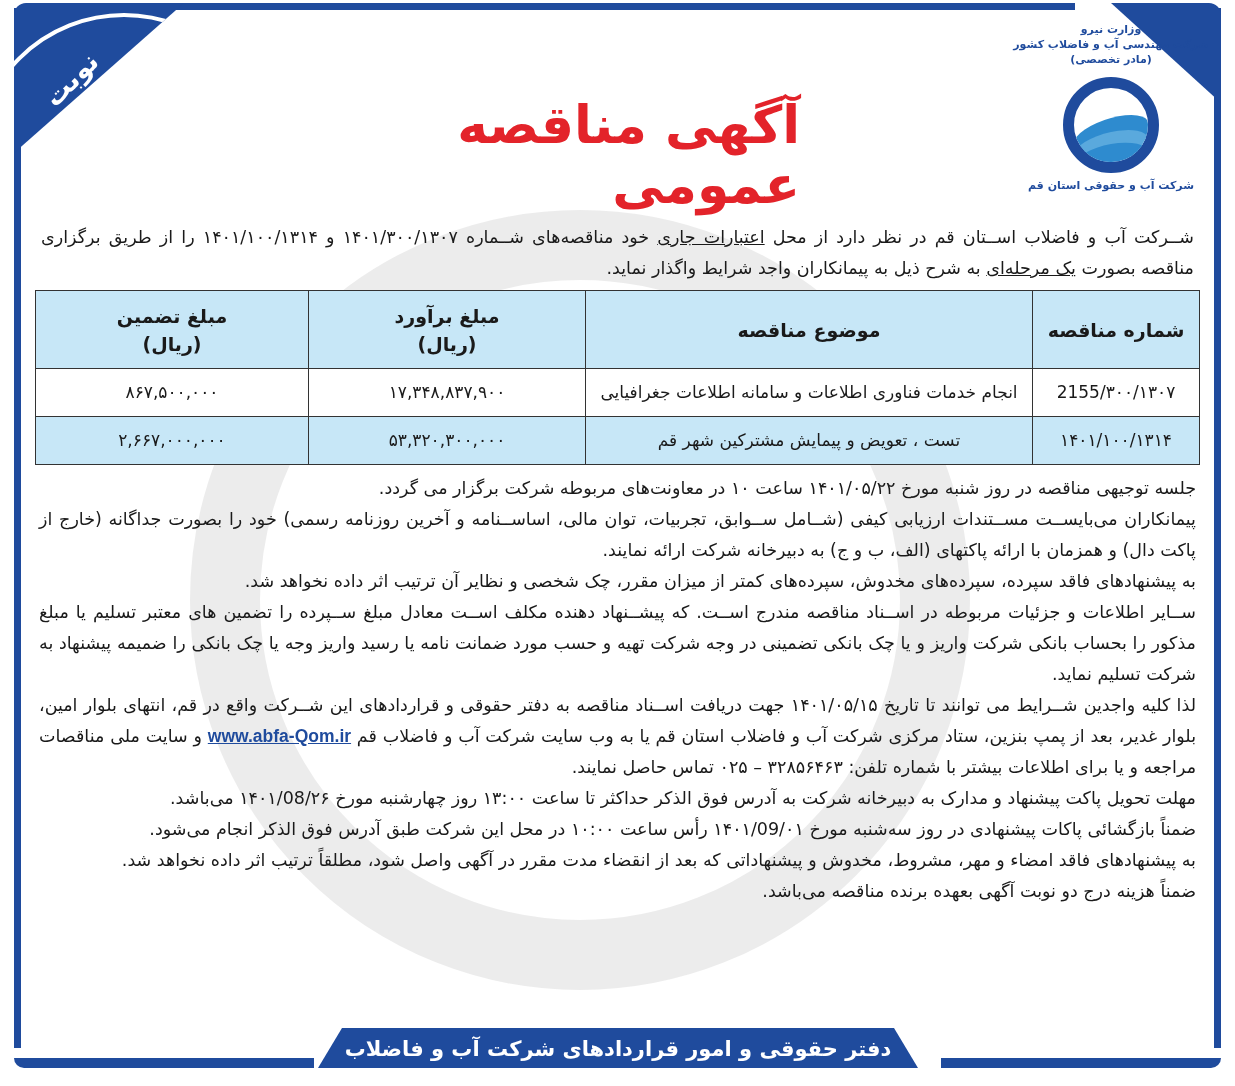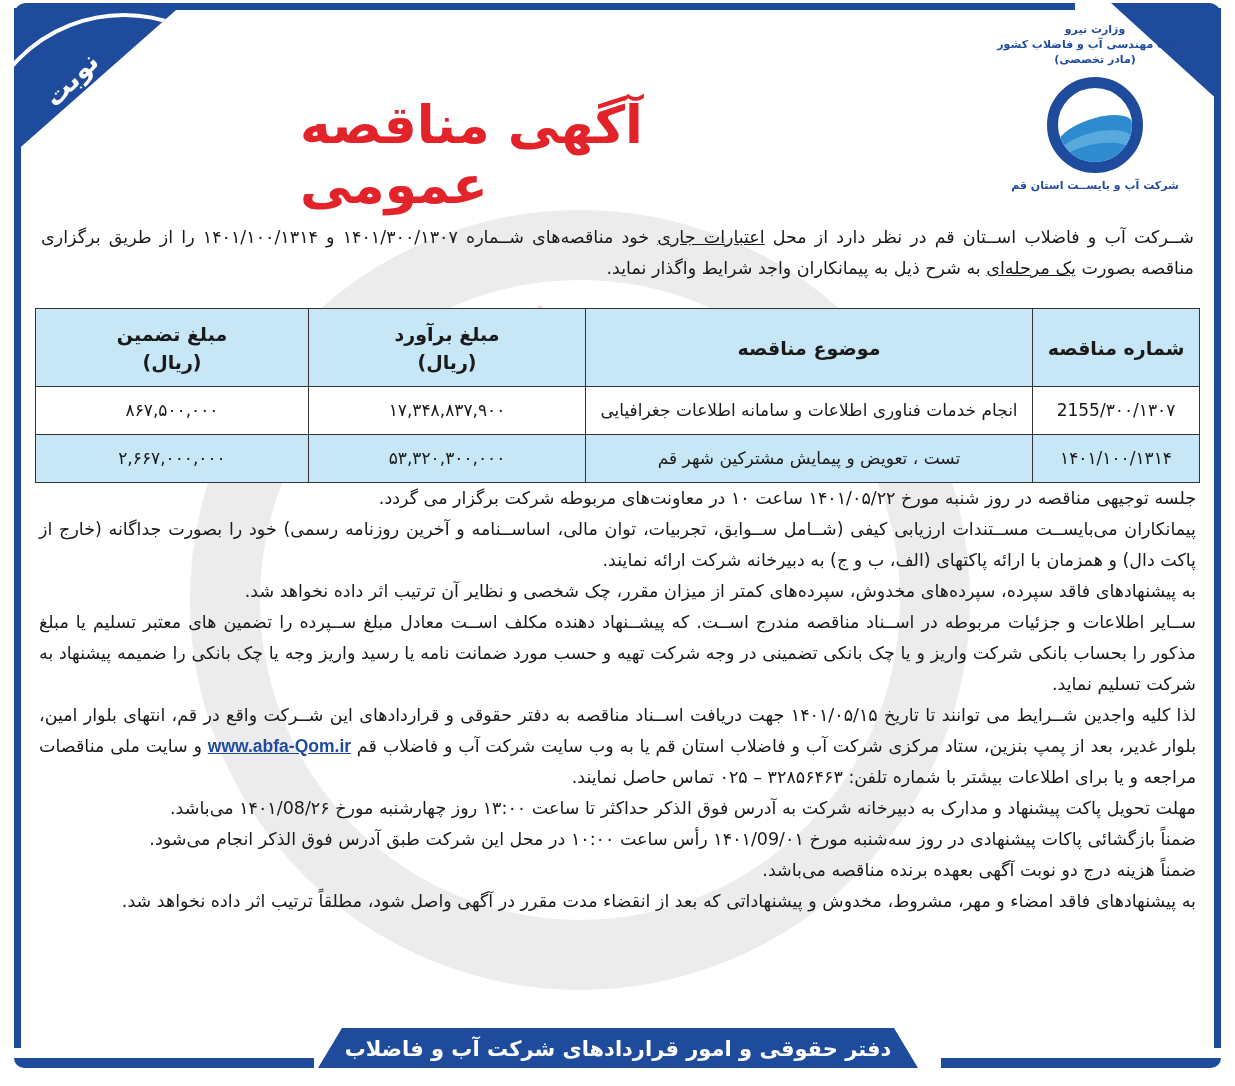--- a/index.html
+++ b/index.html
@@ -44,37 +44,37 @@
   
   .corner-right {
     position: absolute; right: 14px; top: 3px; width: 110px; height: 100px;
     background: #1f4b9d;
     clip-path: polygon(0 0, 100% 0, 100% 100%);
     border-top-right-radius: 12px;
   }
 
   
   .logo-block {
-    position: absolute; right: 40px; top: 22px; width: 200px; text-align: center; direction: rtl;
+    position: absolute; right: 24px; top: 22px; width: 200px; text-align: center; direction: rtl;
   }
   .logo-line { font-size: 11px; font-weight: bold; color: #1f4b9d; line-height: 15px; }
   .logo-circle {
     width: 96px; height: 96px; margin: 10px auto 6px auto; border-radius: 50%;
     border: 11px solid #1f4b9d; box-sizing: border-box; position: relative; overflow: hidden;
     background: #fff;
   }
   .wave { position: absolute; left: 0; right: 0; height: 30px; background: #2e8bcf; border-radius: 50% 50% 0 0; }
   .wave.w1 { top: 30px; transform: skewY(-15deg); }
   .wave.w2 { top: 44px; background: #5aa9dd; transform: skewY(-12deg); }
   .wave.w3 { top: 56px; background: #2e8bcf; transform: skewY(-10deg); }
   .logo-caption { font-size: 11px; font-weight: bold; color: #1f4b9d; }
 
   
   .title {
-    position: absolute; left: 300px; top: 95px; width: 500px; text-align: left;
+    position: absolute; left: 300px; top: 95px; width: 500px; text-align: right;
     color: #e3232a; font-size: 52px; font-weight: bold; direction: rtl;
     font-family: "DejaVu Sans", sans-serif;
   }
 
   
   .watermark {
     position: absolute; left: 130px; top: 210px; width: 900px; height: 800px; pointer-events: none;
   }
   .wm-ring {
     position: absolute; left: 60px; top: 0; width: 780px; height: 780px; border-radius: 50%;
@@ -83,40 +83,40 @@
   .wm-diamond {
     position: absolute; left: 385px; top: 105px; width: 50px; height: 50px;
     background: rgba(240,90,90,0.25); transform: rotate(45deg);
   }
 
   
   .content {
     position: absolute; left: 35px; right: 35px; top: 222px; direction: rtl; text-align: justify;
     font-size: 17.5px; line-height: 31px;
   }
-  .intro { margin: 0 6px 24px 6px; }
+  .intro { margin: 0 6px 6px 6px; }
   .u { text-decoration: underline; }
 
   table.tenders {
     width: 100%; border-collapse: collapse; margin: 0; direction: rtl;
     font-size: 17px;
   }
   table.tenders th, table.tenders td {
     border: 1.5px solid #333; text-align: center; padding: 0 8px;
   }
   table.tenders thead tr { background: #c7e7f7; height: 78px; }
   table.tenders th { font-weight: bold; font-size: 19px; line-height: 28px; }
   table.tenders tbody tr { height: 48px; }
   table.tenders tbody tr.r1 { background: #ffffff; }
   table.tenders tbody tr.r2 { background: #c7e7f7; }
   .col-no { width: 150px; }
   .col-subj { width: 430px; }
   .col-est { width: 260px; }
 
-  .paras { margin-top: 0; }
+  .paras { margin-top: 8px; }
   .paras p { margin: 0 4px; }
   .link { color: #1f4b9d; font-weight: bold; direction: ltr; unicode-bidi: embed; font-family: "Liberation Sans", sans-serif; text-decoration: underline; }
 
   
   .footer {
     position: absolute; left: 318px; bottom: 18px; width: 600px; height: 40px;
     background: #1f4b9d;
     clip-path: polygon(4% 0, 96% 0, 100% 100%, 0 100%);
     color: #ffffff; font-weight: bold; font-size: 21px; text-align: center; line-height: 42px;
     direction: rtl;
@@ -144,21 +144,21 @@
 
 <div class="logo-block">
   <div class="logo-line">وزارت نیرو</div>
   <div class="logo-line">شرکت مهندسی آب و فاضلاب کشور</div>
   <div class="logo-line">(مادر تخصصی)</div>
   <div class="logo-circle">
     <div class="wave w1"></div>
       <div class="wave w2"></div>
       <div class="wave w3"></div>
   </div>
-  <div class="logo-caption">شرکت آب و بایســت استان قم</div>
+  <div class="logo-caption">شرکت آب و حقوقی استان قم</div>
 </div>
 
 <div class="title">آگهی مناقصه عمومی</div>
 
 <div class="content">
   <p class="intro">
     <span>شــرکت آب و فاضلاب اســتان قم در نظر دارد از محل </span><span class="u">اعتبارات جاری</span><span> خود مناقصه‌های شــماره ۱۴۰۱/۳۰۰/۱۳۰۷ و ۱۴۰۱/۱۰۰/۱۳۱۴ را از طریق برگزاری مناقصه بصورت </span><span class="u">یک مرحله‌ای</span><span> به شرح ذیل به پیمانکاران واجد شرایط واگذار نماید.</span>
   </p>
 
   <table class="tenders">
@@ -191,18 +191,18 @@
   <div class="paras">
     <p>جلسه توجیهی مناقصه در روز شنبه مورخ ۱۴۰۱/۰۵/۲۲ ساعت ۱۰ در معاونت‌های مربوطه شرکت برگزار می گردد.</p>
     <p>پیمانکاران می‌بایســت مســتندات ارزیابی کیفی (شــامل ســوابق، تجربیات، توان مالی، اساســنامه و آخرین روزنامه رسمی) خود را بصورت جداگانه (خارج از پاکت دال) و همزمان با ارائه پاکتهای (الف، ب و ج) به دبیرخانه شرکت ارائه نمایند.</p>
     <p>به پیشنهادهای فاقد سپرده، سپرده‌های مخدوش، سپرده‌های کمتر از میزان مقرر، چک شخصی و نظایر آن ترتیب اثر داده نخواهد شد.</p>
     <p>ســایر اطلاعات و جزئیات مربوطه در اســناد مناقصه مندرج اســت. که پیشــنهاد دهنده مکلف اســت معادل مبلغ ســپرده را تضمین های معتبر تسلیم یا مبلغ مذکور را بحساب بانکی شرکت واریز و یا چک بانکی تضمینی در وجه شرکت تهیه و حسب مورد ضمانت نامه یا رسید واریز وجه یا چک بانکی را ضمیمه پیشنهاد به شرکت تسلیم نماید.</p>
     <p>
       <span>لذا کلیه واجدین شــرایط می توانند تا تاریخ ۱۴۰۱/۰۵/۱۵ جهت دریافت اســناد مناقصه به دفتر حقوقی و قراردادهای این شــرکت واقع در قم، انتهای بلوار امین، بلوار غدیر، بعد از پمپ بنزین، ستاد مرکزی شرکت آب و فاضلاب استان قم یا به وب سایت شرکت آب و فاضلاب قم </span><span class="link">www.abfa-Qom.ir</span><span> و سایت ملی مناقصات مراجعه و یا برای اطلاعات بیشتر با شماره تلفن: ۳۲۸۵۶۴۶۳ – ۰۲۵ تماس حاصل نمایند.</span>
     </p>
     <p>مهلت تحویل پاکت پیشنهاد و مدارک به دبیرخانه شرکت به آدرس فوق الذکر حداکثر تا ساعت ۱۳:۰۰ روز چهارشنبه مورخ ۱۴۰۱/08/۲۶ می‌باشد.</p>
     <p>ضمناً بازگشائی پاکات پیشنهادی در روز سه‌شنبه مورخ ۱۴۰۱/09/۰۱ رأس ساعت ۱۰:۰۰ در محل این شرکت طبق آدرس فوق الذکر انجام می‌شود.</p>
+    <p>به پیشنهادهای فاقد امضاء و مهر، مشروط، مخدوش و پیشنهاداتی که بعد از انقضاء مدت مقرر در آگهی واصل شود، مطلقاً ترتیب اثر داده نخواهد شد.</p>
     <p>ضمناً هزینه درج دو نوبت آگهی بعهده برنده مناقصه می‌باشد.</p>
-    <p>به پیشنهادهای فاقد امضاء و مهر، مشروط، مخدوش و پیشنهاداتی که بعد از انقضاء مدت مقرر در آگهی واصل شود، مطلقاً ترتیب اثر داده نخواهد شد.</p>
   </div>
 </div>
 
 <div class="footer">دفتر حقوقی و امور قراردادهای شرکت آب و فاضلاب استان قم</div>
 
 </body></html>

